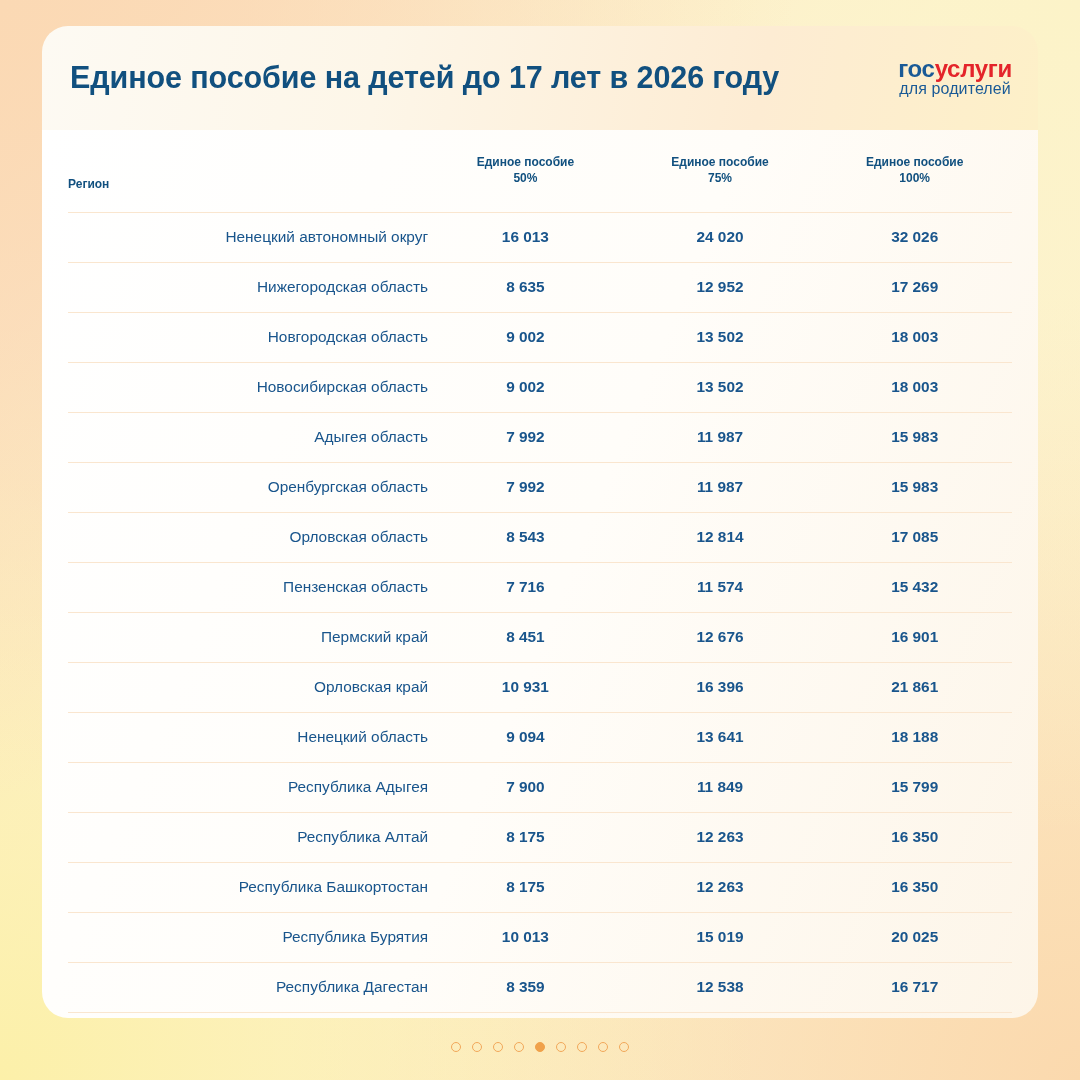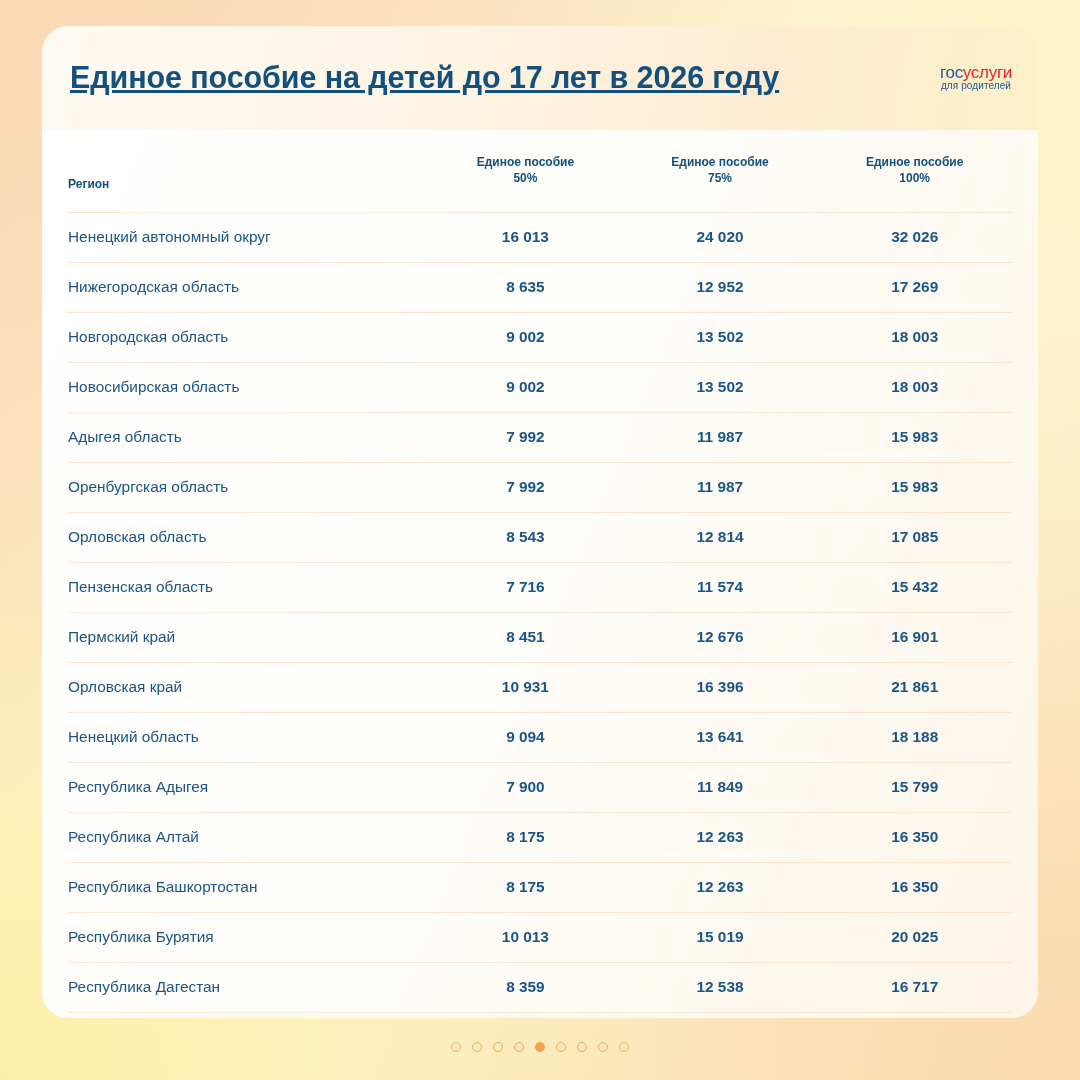--- a/index.html
+++ b/index.html
@@ -50,41 +50,40 @@
     padding: 0 26px 0 28px;
   }
 
   #page-title {
     color: #11507f;
     font-size: 30.5px;
     font-weight: bold;
     letter-spacing: -0.1px;
     line-height: 1.1;
     white-space: nowrap;
-    text-decoration: underline;
   }
 
   
   #logo {
     text-align: center;
     line-height: 1;
     padding-bottom: 2px;
     flex: none;
   }
   .logo-main {
-    font-size: 17px;
-    font-weight: normal;
+    font-size: 24px;
+    font-weight: bold;
     letter-spacing: -0.3px;
     white-space: nowrap;
   }
   .logo-gos  { color: #1a5a96; }
   .logo-usl  { color: #e4242a; }
   .logo-sub {
     color: #1a5a96;
-    font-size: 10px;
+    font-size: 16px;
     margin-top: 0;
     letter-spacing: 0.1px;
     white-space: nowrap;
   }
 
   
   #table-card {
     position: absolute;
     left: 42px;
     top: 130px;
@@ -125,21 +124,21 @@
   tbody td {
     height: 50px;
     padding: 0;
     border-bottom: 1.6px solid #fae6cf;
     color: #19558c;
     font-size: 15.4px;
     vertical-align: middle;
   }
   tbody tr:last-child td { border-bottom: 1.6px solid #fae6cf; }
 
-  td.region { text-align: left; }
+  td.region { text-align: right; }
   td.num    { text-align: center; font-weight: bold; }
 
   
   #pagination {
     position: absolute;
     left: 0;
     right: 0;
     top: 1042px;
     display: flex;
     justify-content: center;

